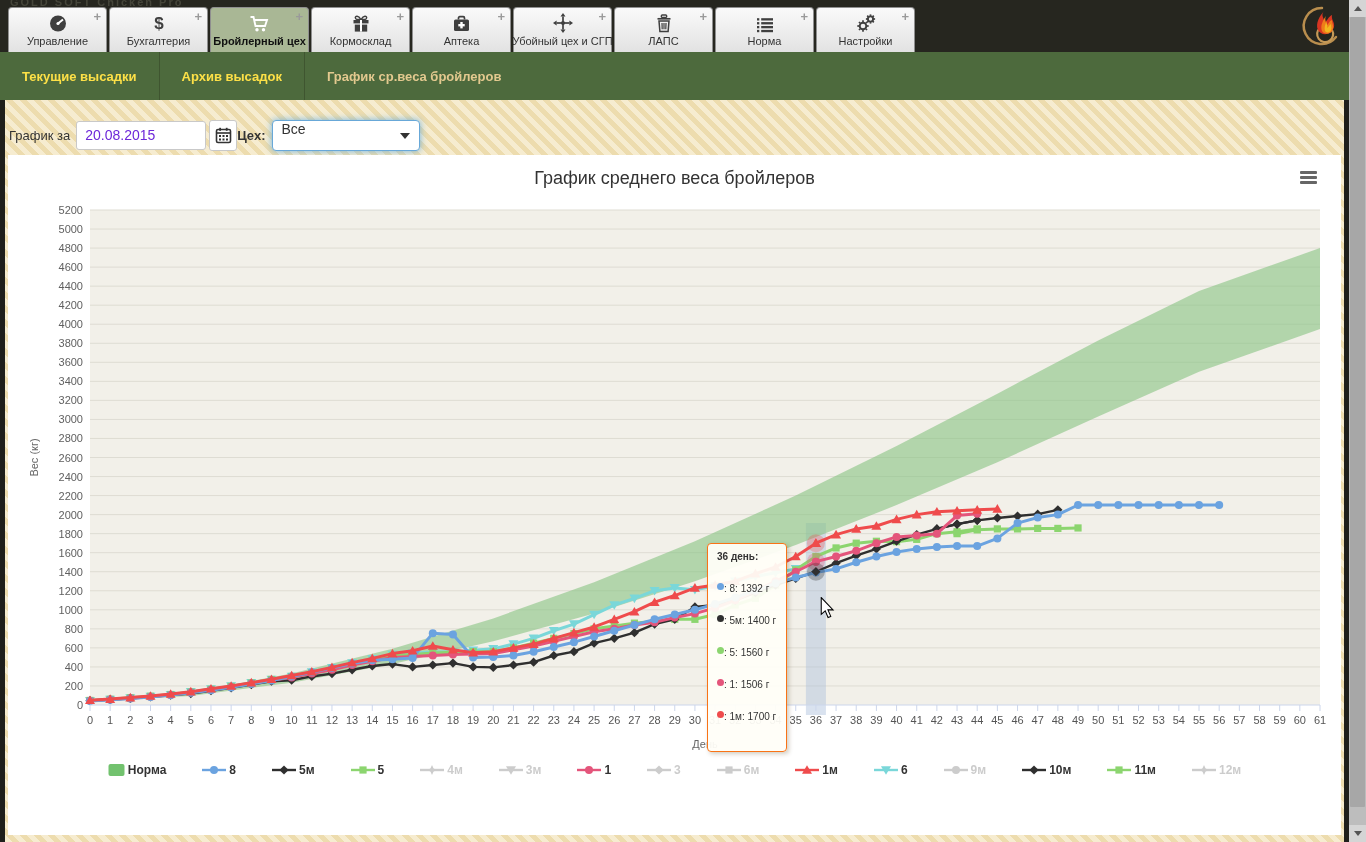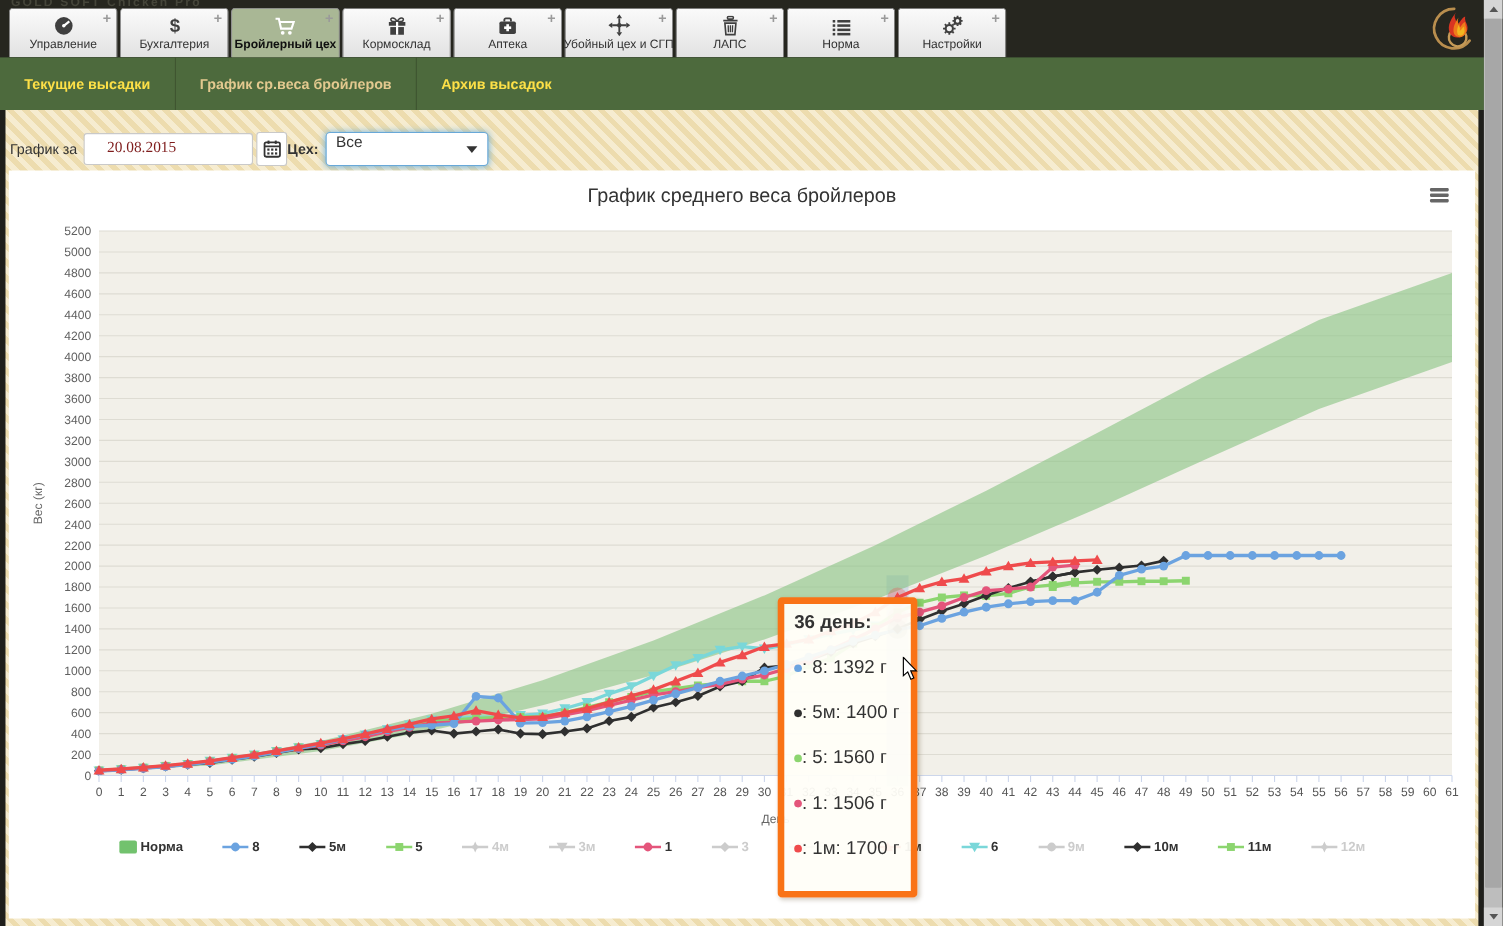--- a/index.html
+++ b/index.html
@@ -22,44 +22,44 @@
   .snav{padding:0 22px;font-size:13px;font-weight:bold;color:#fde047;display:flex;align-items:center;cursor:pointer}
   .snav + .snav{border-left:1px solid #3f5530}
   .snav.active{color:#e3c98f}
   
   .content{position:absolute;left:5px;top:100px;width:1339px;height:742px;
     background:repeating-linear-gradient(45deg,#f6ecd0 0,#f6ecd0 5px,#eddcae 5px,#eddcae 10px)}
   .filterbar{position:absolute;left:4px;top:18px;height:34px;display:flex;align-items:center}
   .flabel{font-size:13px;color:#333;margin:0 6px 0 0}
   .flabel.b{font-weight:bold;}
   .dateinput{width:112px;height:27px;border:1px solid #c9c9c9;border-radius:3px;background:#fff;
-    font-size:14px;color:#7f1d1d;padding:0 20px;font-family:Liberation Serif, serif}
+    font-size:14px;color:#6d28d9;padding:0 8px;font-family:Liberation Sans, sans-serif}
   .calbtn{width:26px;height:29px;margin-left:3px;background:#fff;border:1px solid #c9c9c9;border-radius:3px;
     display:flex;align-items:center;justify-content:center;cursor:pointer}
   .select{width:146px;height:29px;background:#fff;border:1px solid #68a8d8;border-radius:4px;
     box-shadow:0 0 7px rgba(90,170,230,.85);display:flex;cursor:pointer;position:relative}
   .select .sval{font-size:14px;color:#333;padding-left:9px}
   .select .sarrow{position:absolute;right:9px;top:12px;width:0;height:0;
     border-left:5px solid transparent;border-right:5px solid transparent;border-top:6px solid #333}
   
   .panel{position:absolute;left:3px;top:55px;width:1333px;height:680px;background:#fff}
   .ctitle{position:absolute;top:13px;width:100%;text-align:center;font-size:18px;color:#333}
   .exportbtn{position:absolute;right:24px;top:16px;width:17px;height:13px;display:flex;
     flex-direction:column;justify-content:space-between;cursor:pointer}
   .exportbtn div{height:3px;background:#666;border-radius:1px}
   #chart-svg{position:absolute;left:0;top:0}
   .legend{position:absolute;left:0;top:608px;width:100%;display:flex;justify-content:center;gap:36px;align-items:center}
   .lg{display:flex;align-items:center;gap:3px;font-size:12px;font-weight:bold;color:#333;cursor:pointer;white-space:nowrap}
   .lg.off{color:#ccc}
   .hint{position:absolute;top:647px;width:100%;text-align:center;font-size:12px;color:#333}
   
-  .tooltip{position:absolute;left:699px;top:388px;background:rgba(255,254,248,.94);border:6px solid #f97316;
-    border-radius:4px;box-shadow:2px 2px 4px rgba(80,60,20,.25);padding:7px 10px 8px 9px;font-size:17px;color:#333;z-index:8}
+  .tooltip{position:absolute;left:699px;top:388px;background:rgba(255,254,248,.94);border:1px solid #f97316;
+    border-radius:4px;box-shadow:2px 2px 4px rgba(80,60,20,.25);padding:7px 10px 8px 9px;font-size:10px;color:#333;z-index:8}
   .tt-h{font-weight:bold;margin-bottom:5px}
-  .tt-row{display:flex;align-items:center;margin:21px 0;white-space:nowrap}
+  .tt-row{display:flex;margin:21px 0;white-space:nowrap}
   .dot{width:7px;height:7px;border-radius:50%;display:inline-block;flex:0 0 7px}
   .cursor{position:absolute;left:819px;top:597px;z-index:20}
   
   .vscroll{position:absolute;right:0;top:0;width:17px;height:842px;background:#bdbdbd;z-index:30}
   .sbtn{position:absolute;left:0;width:17px;height:17px;background:#d5d5d5;display:flex;align-items:center;justify-content:center;cursor:pointer}
   .tri-up{width:0;height:0;border-left:4px solid transparent;border-right:4px solid transparent;border-bottom:5px solid #555}
   .tri-down{width:0;height:0;border-left:4px solid transparent;border-right:4px solid transparent;border-top:5px solid #555}
   .sthumb{position:absolute;left:1px;top:17px;width:15px;height:790px;background:#a7a7a7;border-radius:1px;cursor:pointer}
 </style>
 </head>
@@ -211,22 +211,22 @@
     <path d="M24 6 a18 18 0 1 0 14 29" fill="none" stroke="#b98e4e" stroke-width="2.5" stroke-linecap="round"></path>
     <path d="M22 26 a8 8 0 1 0 12 2" fill="none" stroke="#c59a57" stroke-width="2.2"></path>
     <path d="M26 9 c-4 5 1 7 0 12 c4-3 4-6 8-8 c-1 5 3 7 2 12 c-3 9 -13 9 -16 3 c-3-7 2-14 6-19z" fill="#d83522"></path>
     <path d="M28 14 c-2 4 1 6 0 10 c3-2 3-5 6-6 c0 4 2 5 1 9 c-2 6 -9 6 -11 2 c-2-5 1-11 4-15z" fill="#ef7c1a"></path>
     <path d="M29 19 c-1 3 1 4 0 7 c2-1 2-3 4-4 c0 3 1 4 0 6 c-1 3 -5 3 -6 1 c-1-3 0-7 2-10z" fill="#f2b61f"></path>
   </svg>
 </div>
 
 <div class="subnav" id="subnav-row">
     <div class="snav">Текущие высадки</div>
+    <div class="snav">Архив высадок</div>
     <div class="snav active">График ср.веса бройлеров</div>
-    <div class="snav">Архив высадок</div>
   </div>
 
 <div class="content">
 
   <div class="filterbar">
     <span class="flabel">График за</span>
     <input class="dateinput" value="20.08.2015" style="">
     <div class="calbtn">
       <svg width="17" height="17" viewBox="0 0 17 17">
         <rect x="1.5" y="2.5" width="14" height="13" rx="1.5" fill="none" stroke="#333" stroke-width="1.6"></rect>

